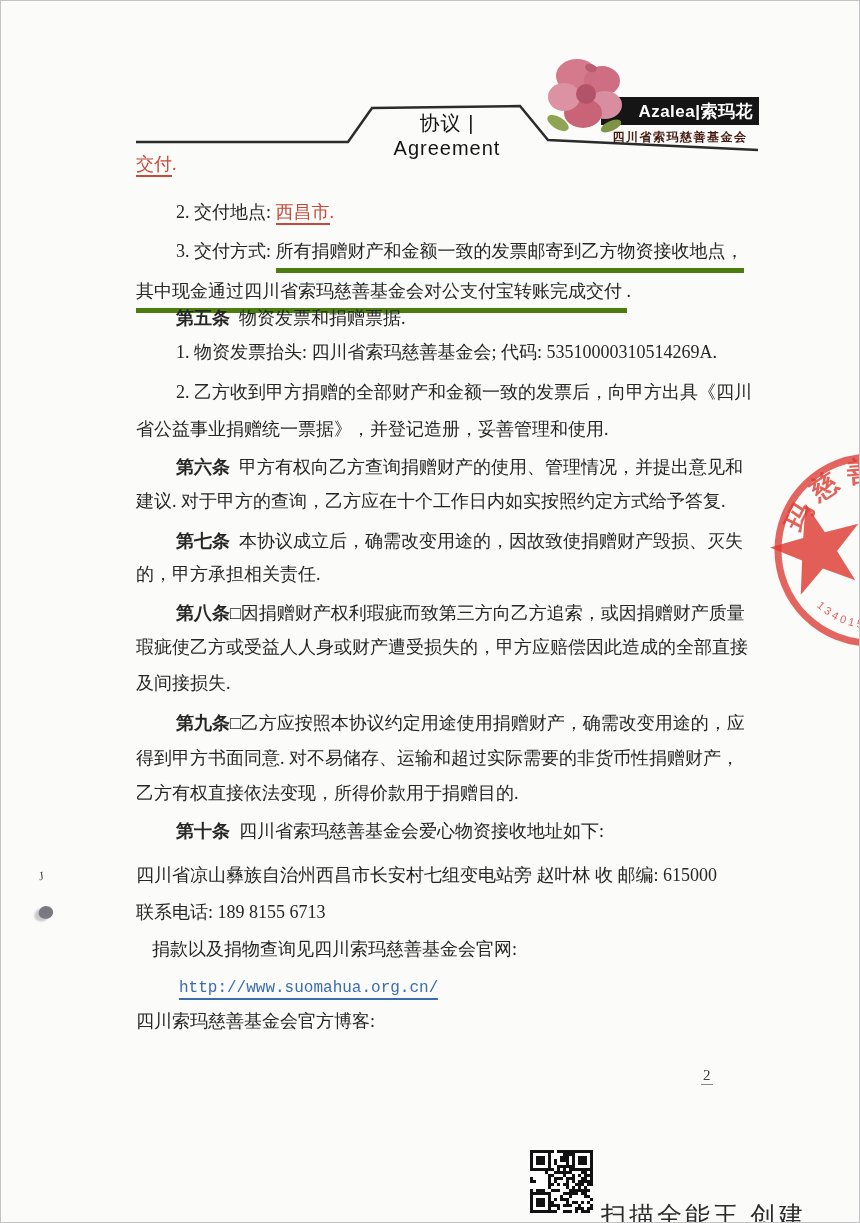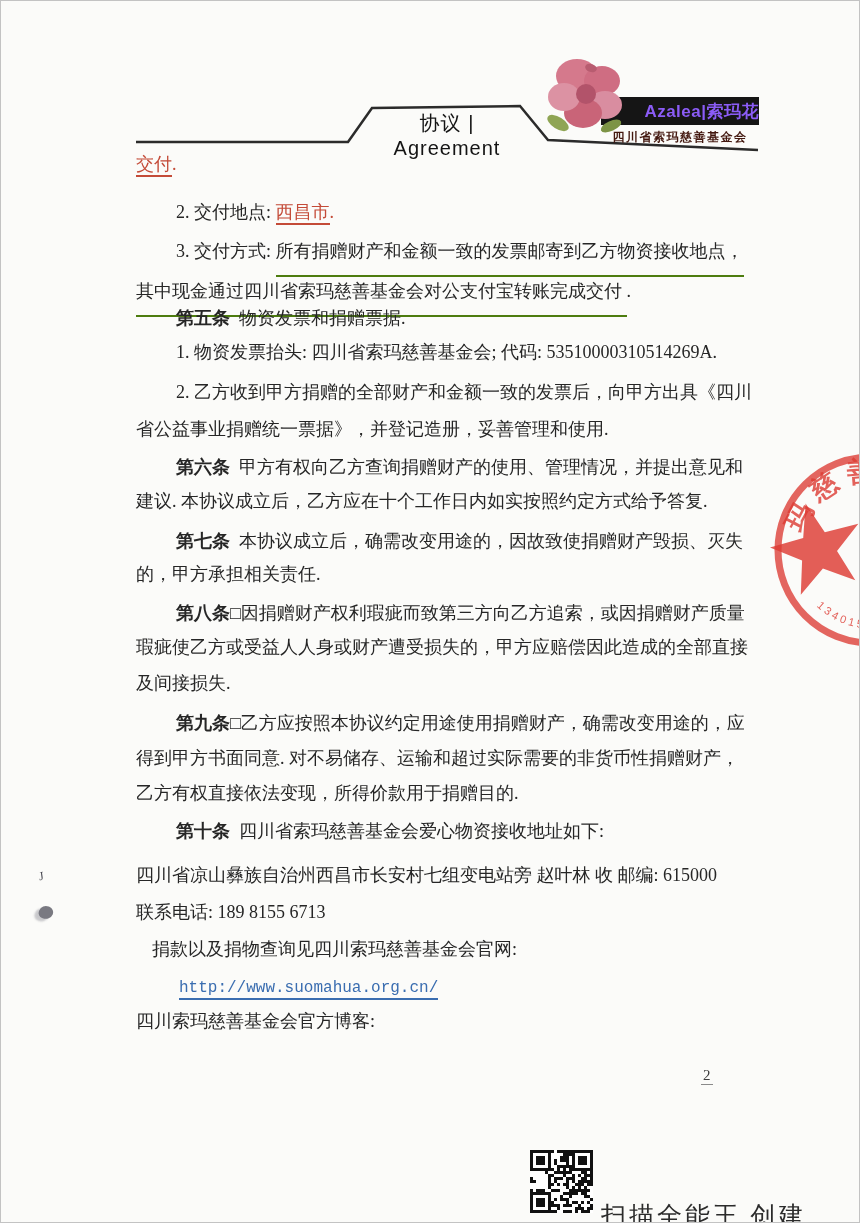--- a/index.html
+++ b/index.html
@@ -21,38 +21,38 @@
     text-align:center;font-family:"Liberation Sans","DejaVu Sans",sans-serif;
     font-weight:normal;font-size:20px;color:#141414;letter-spacing:1px;
   }
   
   .logo-flower{position:absolute;left:538px;top:45px;z-index:3;}
   .logo-bar{
     position:absolute;left:600px;top:96px;width:158px;height:28px;
     background:#151515;z-index:2;display:flex;align-items:center;justify-content:flex-end;
   }
   .logo-bar span{
-    color:#8b5cf6;font-family:"Liberation Sans","DejaVu Sans",sans-serif;
-    font-weight:bold;font-size:17px;letter-spacing:0.5px;
+    color:#ffffff;font-family:"Liberation Sans","DejaVu Sans",sans-serif;
+    font-weight:bold;font-size:17px;padding-right:6px;letter-spacing:0.5px;
   }
   .logo-org{
     position:absolute;left:600px;top:128px;width:158px;z-index:2;
     font-size:12px;font-weight:bold;color:#43180f;letter-spacing:1.5px;
     text-align:center;font-family:"Liberation Serif","DejaVu Serif",serif;
   }
   
   .line{
     position:absolute;
     font-size:18px;line-height:27px;white-space:pre;
   }
   .seg{white-space:pre;}
   .seg.bold{font-weight:bold;}
   .seg.red{color:#c44b38;}
   .seg.red-u{color:#c44b38;border-bottom:2px solid #c44b38;padding-bottom:1px;}
-  .seg.u{border-bottom:2px solid #4d7c0f;padding-bottom:14px;}
+  .seg.u{border-bottom:5px solid #4d7c0f;padding-bottom:7px;}
   .seg.link{
     color:#3a6db0;border-bottom:2px solid #3a6db0;padding-bottom:1px;
     font-family:"Liberation Mono","DejaVu Sans Mono",monospace;font-size:16px;
   }
   
   .stamp{position:absolute;left:755px;top:437px;z-index:4;}
   
   .page-number{
     position:absolute;left:700px;top:1066px;font-size:15px;color:#3c3c3c;
     border-bottom:1px solid #8a8a8a;padding:0 2px;
@@ -104,21 +104,21 @@
   <div id="doc-body">
       <div class="line" style="left: 135px; top: 150px;"><span class="seg red-u">交付</span><span class="seg red">.</span></div>
       <div class="line" style="left: 175px; top: 198px;"><span class="seg">2. 交付地点: </span><span class="seg red-u">西昌市</span><span class="seg red">.</span></div>
       <div class="line" style="left: 175px; top: 237px;"><span class="seg">3. 交付方式: </span><span class="seg u">所有捐赠财产和金额一致的发票邮寄到乙方物资接收地点，</span></div>
       <div class="line" style="left: 135px; top: 277px;"><span class="seg u">其中现金通过四川省索玛慈善基金会对公支付宝转账完成交付 </span><span class="seg">.</span></div>
       <div class="line" style="left: 175px; top: 304px;"><span class="seg bold">第五条</span><span class="seg">  物资发票和捐赠票据.</span></div>
       <div class="line" style="left: 175px; top: 338px;"><span class="seg">1. 物资发票抬头: 四川省索玛慈善基金会; 代码: 53510000310514269A.</span></div>
       <div class="line" style="left: 175px; top: 378px;"><span class="seg">2. 乙方收到甲方捐赠的全部财产和金额一致的发票后，向甲方出具《四川</span></div>
       <div class="line" style="left: 135px; top: 415px;"><span class="seg">省公益事业捐赠统一票据》，并登记造册，妥善管理和使用.</span></div>
       <div class="line" style="left: 175px; top: 453px;"><span class="seg bold">第六条</span><span class="seg">  甲方有权向乙方查询捐赠财产的使用、管理情况，并提出意见和</span></div>
-      <div class="line" style="left: 135px; top: 487px;"><span class="seg">建议. 本协议成立后，乙方应在十个工作日内如实按照约定方式给予答复.</span></div>
+      <div class="line" style="left: 135px; top: 487px;"><span class="seg">建议. 对于甲方的查询，乙方应在十个工作日内如实按照约定方式给予答复.</span></div>
       <div class="line" style="left: 175px; top: 527px;"><span class="seg bold">第七条</span><span class="seg">  本协议成立后，确需改变用途的，因故致使捐赠财产毁损、灭失</span></div>
       <div class="line" style="left: 135px; top: 560px;"><span class="seg">的，甲方承担相关责任.</span></div>
       <div class="line" style="left: 175px; top: 599px;"><span class="seg bold">第八条</span><span class="seg">□因捐赠财产权利瑕疵而致第三方向乙方追索，或因捐赠财产质量</span></div>
       <div class="line" style="left: 135px; top: 633px;"><span class="seg">瑕疵使乙方或受益人人身或财产遭受损失的，甲方应赔偿因此造成的全部直接</span></div>
       <div class="line" style="left: 135px; top: 669px;"><span class="seg">及间接损失.</span></div>
       <div class="line" style="left: 175px; top: 709px;"><span class="seg bold">第九条</span><span class="seg">□乙方应按照本协议约定用途使用捐赠财产，确需改变用途的，应</span></div>
       <div class="line" style="left: 135px; top: 744px;"><span class="seg">得到甲方书面同意. 对不易储存、运输和超过实际需要的非货币性捐赠财产，</span></div>
       <div class="line" style="left: 135px; top: 779px;"><span class="seg">乙方有权直接依法变现，所得价款用于捐赠目的.</span></div>
       <div class="line" style="left: 175px; top: 817px;"><span class="seg bold">第十条</span><span class="seg">  四川省索玛慈善基金会爱心物资接收地址如下:</span></div>
       <div class="line" style="left: 135px; top: 861px;"><span class="seg">四川省凉山彝族自治州西昌市长安村七组变电站旁 赵叶林 收 邮编: 615000</span></div>

